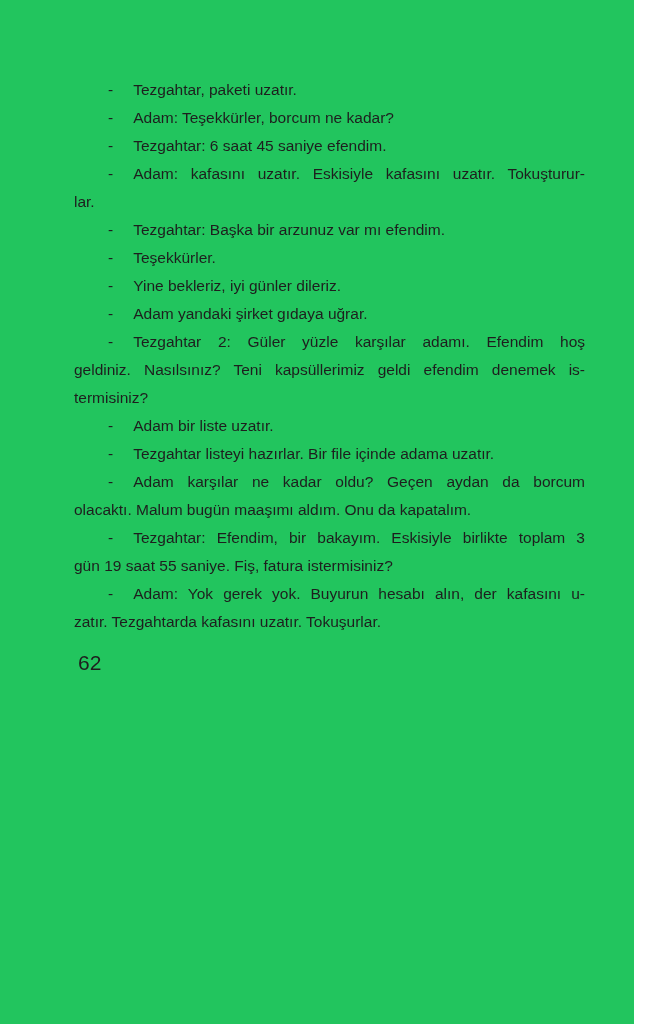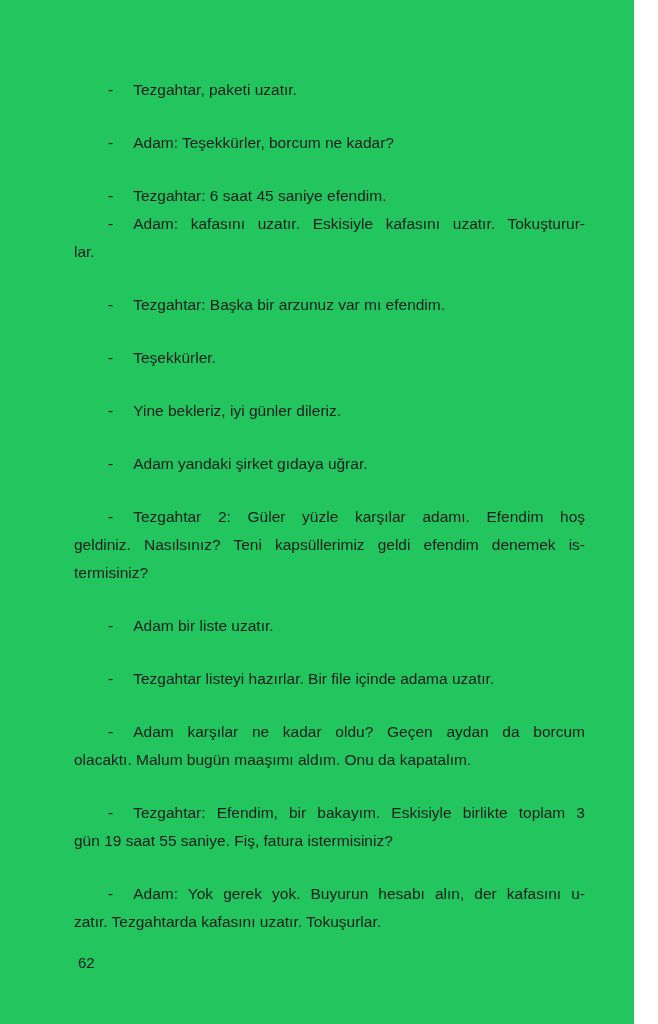--- a/index.html
+++ b/index.html
@@ -19,21 +19,20 @@
     color: #1e1e1e;
     overflow: hidden;
   }
   .text-block {
     width: 511px;
   }
   .para {
     margin: 0;
   }
   .para.gap {
-    margin-top: 25px;
   }
   .line {
     height: 28px;
     line-height: 28px;
     white-space: normal;
     overflow: hidden;
   }
   .line.first {
     padding-left: 34px;
   }
@@ -46,21 +45,21 @@
   }
   .tabgap {
     display: inline-block;
     width: 20px;
   }
   .page-number {
     margin-top: 13px;
     height: 28px;
     line-height: 28px;
     padding-left: 4px;
-    font-size: 15px;
+    font-size: 21px;
     color: #1e1e1e;
   }
 </style>
 </head>
 <body>
 
 <div class="page">
   <div class="text-block">
       <div class="para">
         <div class="line first"><span class="dash">-</span><span class="tabgap"></span><span class="txt">Tezgahtar, paketi uzatır.</span></div>

